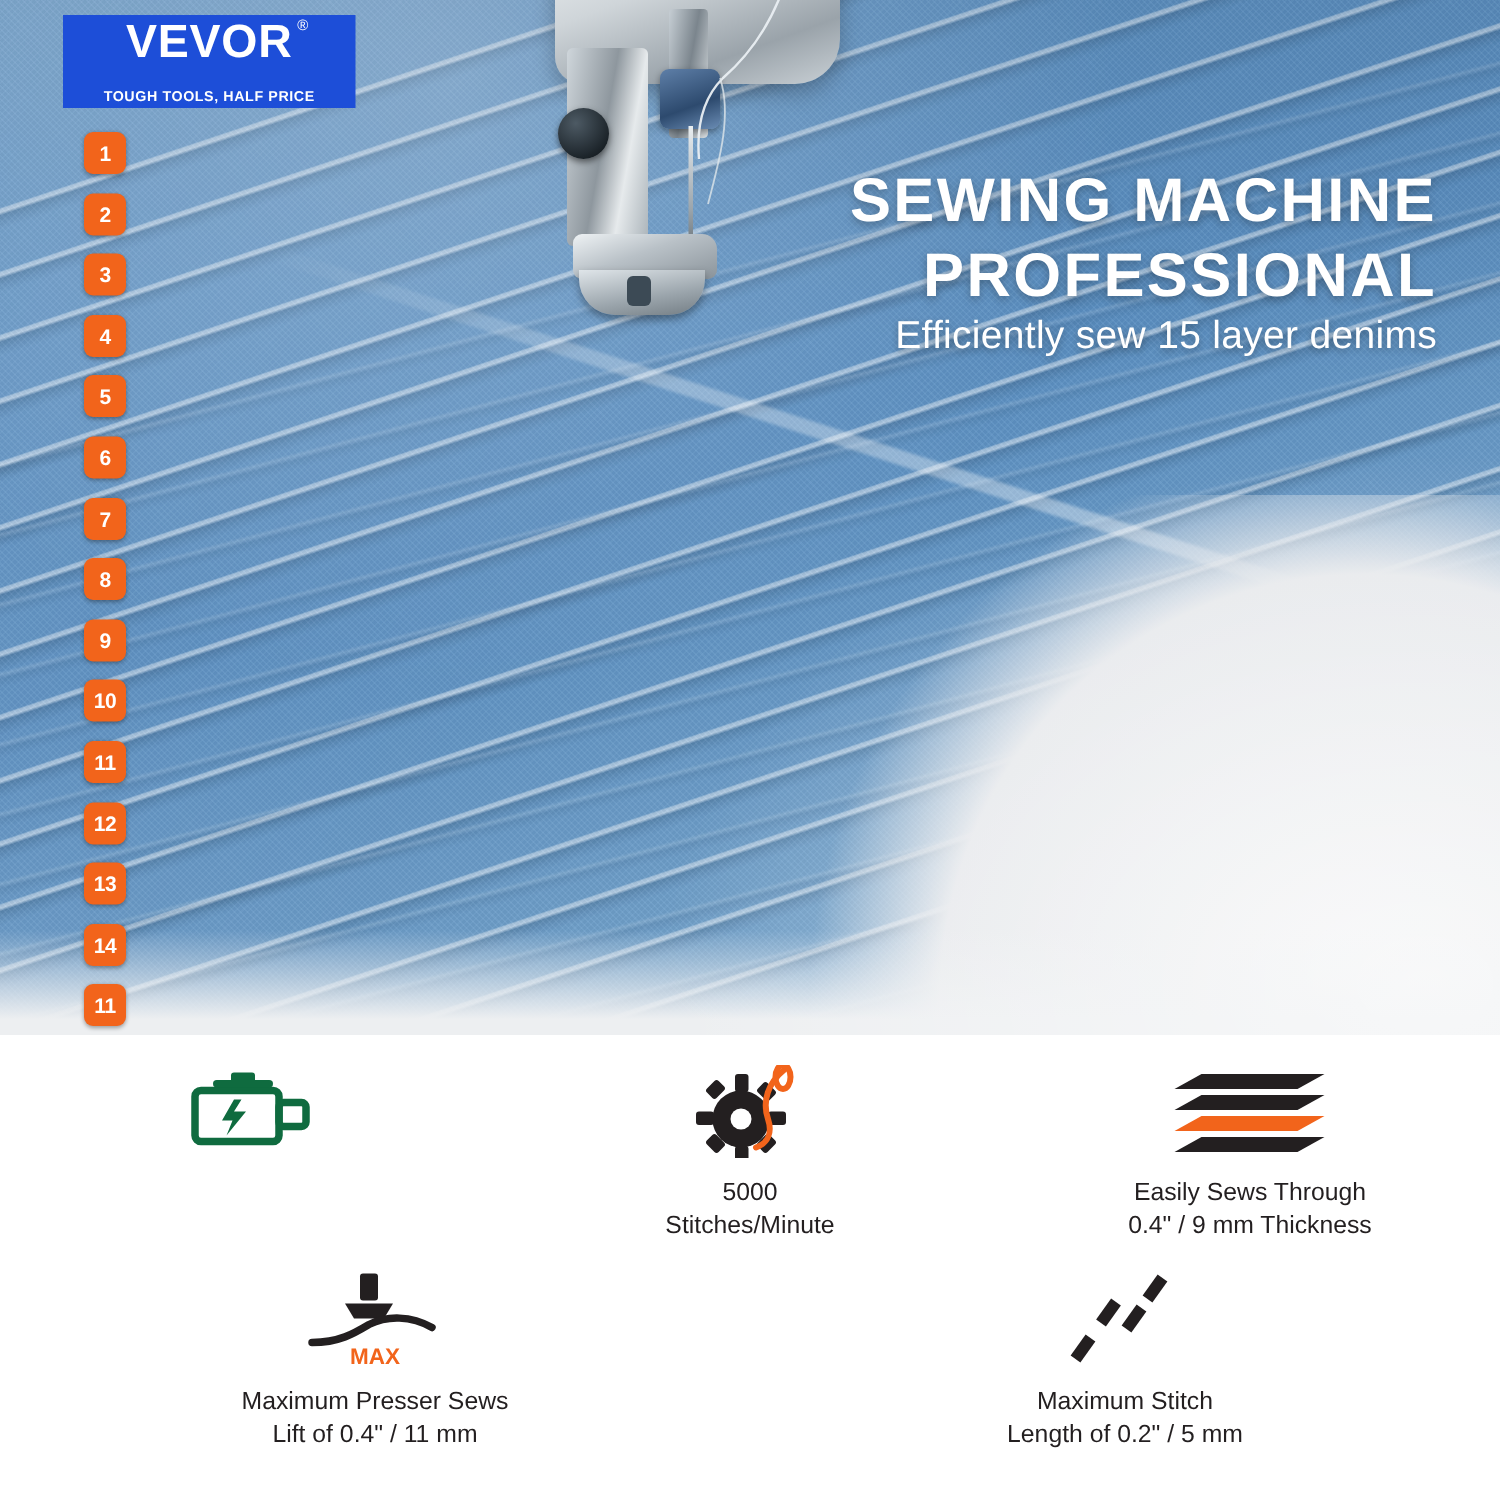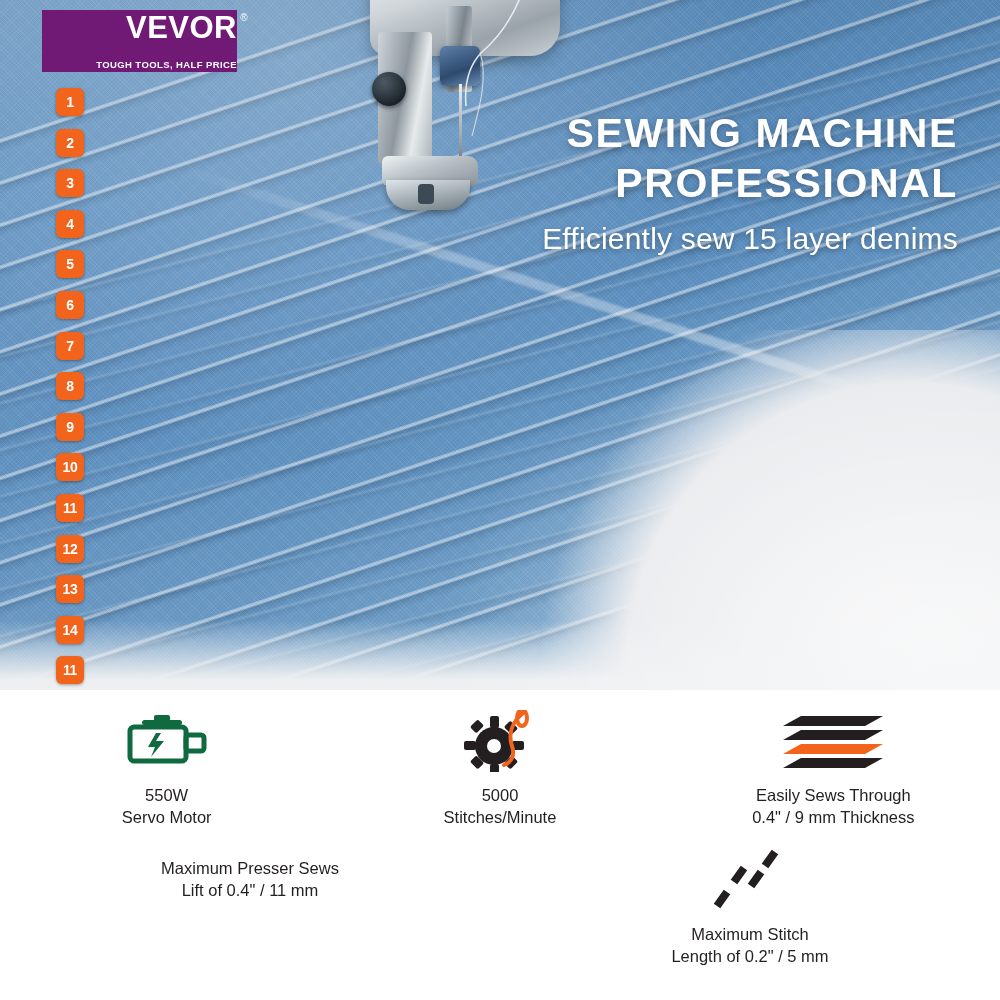--- a/index.html
+++ b/index.html
@@ -192,23 +192,23 @@
     display: flex; align-items: center; justify-content: center;
     box-shadow: 0 1px 3px rgba(0,0,0,0.35);
     letter-spacing: -0.3px;
   }
 
   
   .logo {
     position: absolute;
     left: 42px; top: 10px;
     width: 195px; height: 62px;
-    background: #701a75;
+    background: #1d4ed8;
     display: flex; flex-direction: column;
-    align-items: flex-end; justify-content: center;
+    align-items: center; justify-content: center;
   }
   .logo-word {
     color: #fff;
     font-size: 31px;
     font-weight: bold;
     letter-spacing: 0.5px;
     line-height: 1;
     position: relative;
   }
   .logo-word sup {
@@ -233,22 +233,21 @@
     color: #ffffff;
   }
   .h1 {
     font-size: 41px;
     font-weight: bold;
     letter-spacing: 1.6px;
     line-height: 1.22;
     text-shadow: 0 2px 6px rgba(0,0,0,0.28);
   }
   .h2 {
-    font-size: 30px;
-    margin-top: 14px;
+    font-size: 26px;
     letter-spacing: 0.2px;
     text-shadow: 0 2px 5px rgba(0,0,0,0.3);
   }
 
   
   .features {
     position: absolute;
     left: 0; top: 690px;
     width: 1000px; height: 310px;
     background: #ffffff;
@@ -345,24 +344,20 @@
 
       <div class="fcell">
         <div class="ficon">
           <svg width="86" height="60" viewBox="0 0 86 60">
             <rect x="6" y="16" width="56" height="34" rx="4" fill="none" stroke="#0f6b3f" stroke-width="5"></rect>
             <rect x="30" y="4" width="16" height="12" rx="2" fill="#0f6b3f"></rect>
             <rect x="18" y="9" width="40" height="5" rx="2.5" fill="#0f6b3f"></rect>
             <rect x="62" y="24" width="18" height="16" rx="3" fill="none" stroke="#0f6b3f" stroke-width="5"></rect>
             <polygon points="32,22 24,36 31,36 27,46 40,30 32,30 37,22" fill="#0f6b3f"></polygon>
           </svg>
-        </div>
-        <div class="flabel">
-          <div>550W</div>
-          <div>Servo Motor</div>
         </div>
       </div>
 
       <div class="fcell">
         <div class="ficon">
           <svg width="80" height="62" viewBox="0 0 80 62">
             <g fill="#231f20">
               <circle cx="34" cy="36" r="19"></circle>
               <rect x="30" y="6" width="9" height="12" rx="2"></rect>
               <rect x="30" y="54" width="9" height="10" rx="2"></rect>
@@ -396,20 +391,28 @@
         <div class="flabel">
           <div>Easily Sews Through</div>
           <div>0.4" / 9 mm Thickness</div>
         </div>
       </div>
     </div>
 
     <div class="frow">
 
       <div class="fcell">
+        <div class="ficon">
+          <svg width="100" height="66" viewBox="0 0 100 66">
+            <rect x="40" y="2" width="12" height="18" rx="2" fill="#231f20"></rect>
+            <polygon points="30,22 62,22 56,32 36,32" fill="#231f20"></polygon>
+            <path d="M8 48 C 26 48, 36 42, 46 36 C 58 30, 74 30, 88 38" fill="none" stroke="#231f20" stroke-width="5" stroke-linecap="round"></path>
+            <text x="50" y="62" font-family="Liberation Sans, sans-serif" font-size="15" font-weight="bold" fill="#f2641b" text-anchor="middle">MAX</text>
+          </svg>
+        </div>
         <div class="flabel">
           <div>Maximum Presser Sews</div>
           <div>Lift of 0.4" / 11 mm</div>
         </div>
       </div>
 
       <div class="fcell">
         <div class="ficon">
           <svg width="86" height="64" viewBox="0 0 86 64">
             <g stroke="#231f20" stroke-width="8" stroke-linecap="butt">

